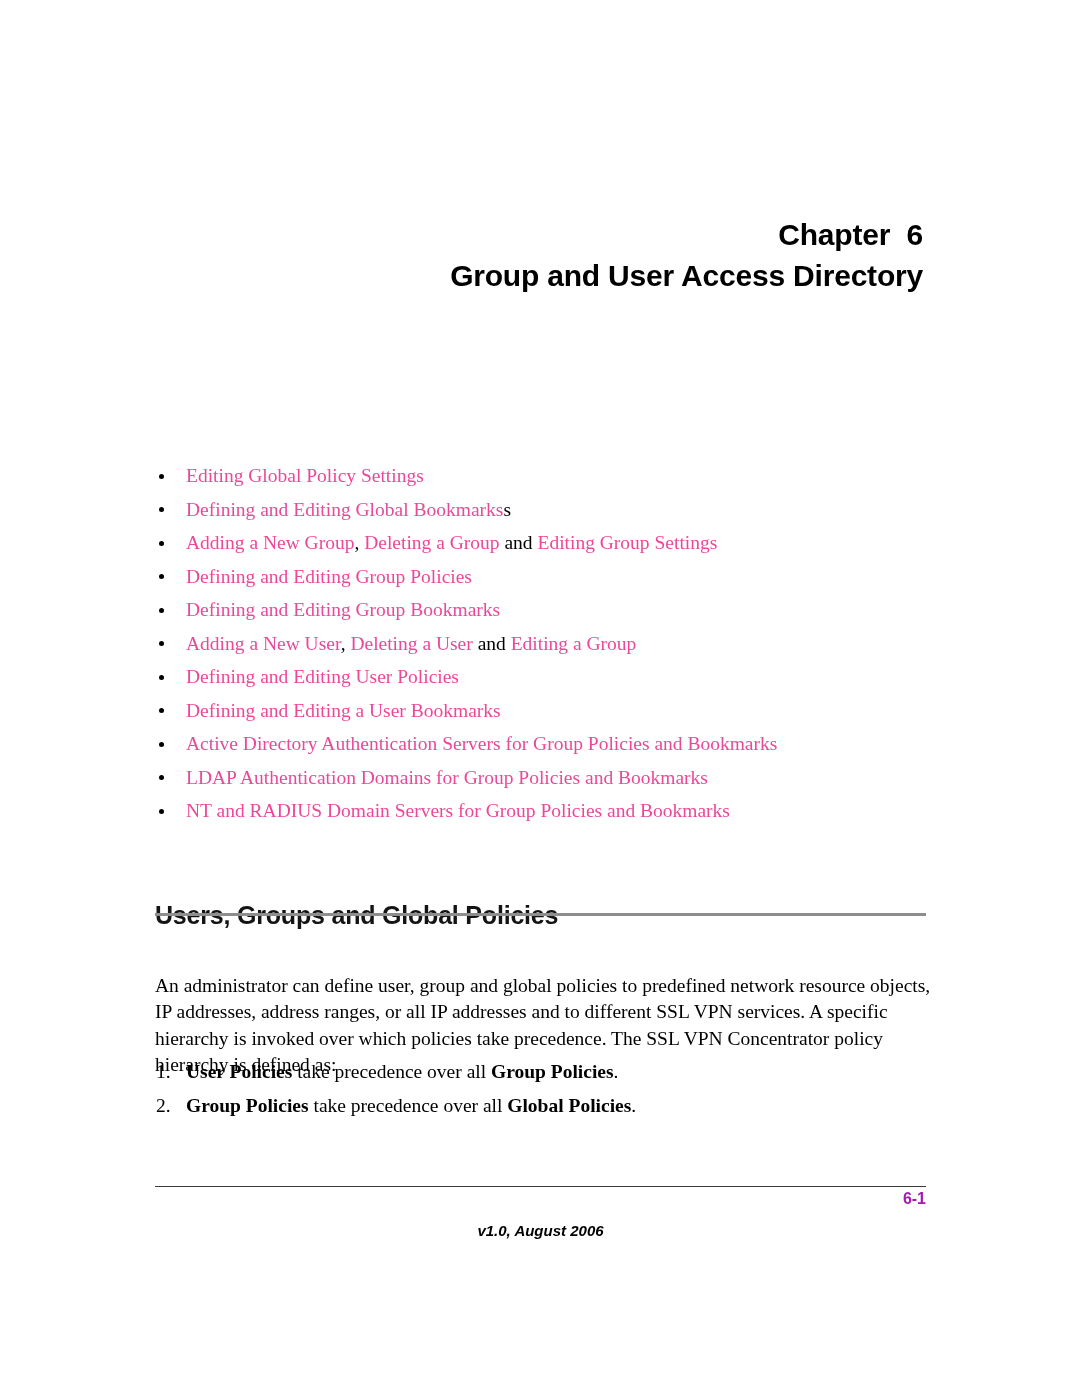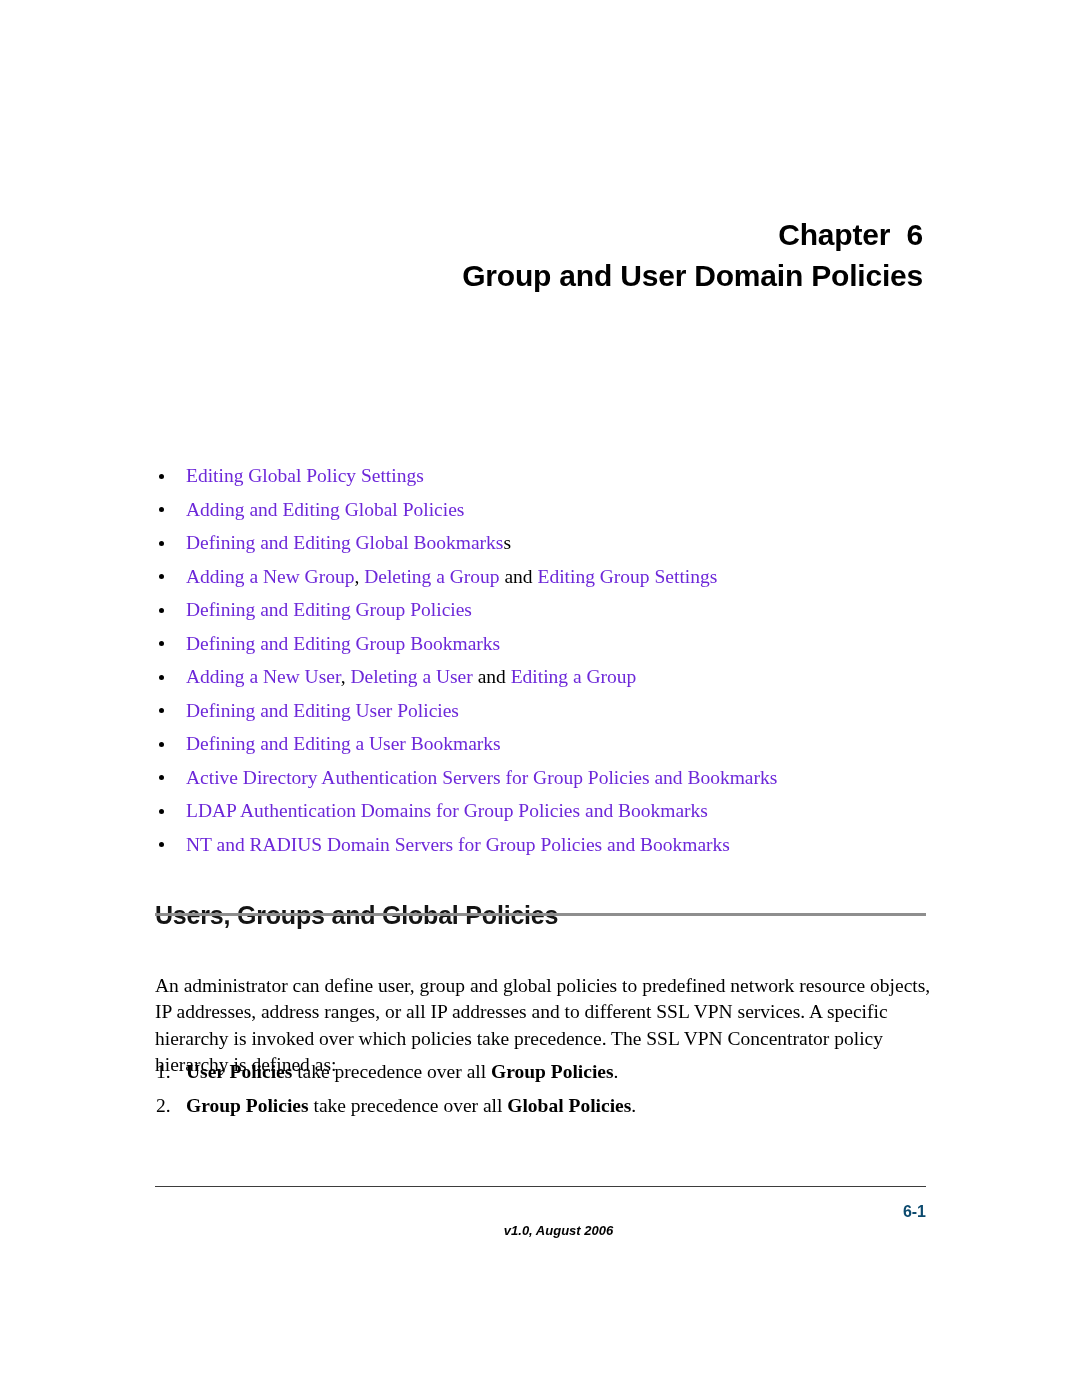--- a/index.html
+++ b/index.html
@@ -80,21 +80,21 @@
     position: absolute;
     left: 4px;
     top: 50%;
     width: 5px;
     height: 5px;
     margin-top: -2px;
     background: #000000;
     border-radius: 50%;
   }
   .link-blue {
-    color: #6d28d9;
+    color: #ec4899;
   }
   .plain-black {
     color: #000000;
   }
 
   
   .section-heading {
     position: absolute;
     left: 155px;
     top: 879px;
@@ -168,51 +168,49 @@
   .page-number {
     position: absolute;
     left: 726px;
     top: 1188px;
     width: 200px;
     text-align: right;
     font-family: "Liberation Sans", "DejaVu Sans", sans-serif;
     font-weight: bold;
     font-size: 16px;
     line-height: 22px;
-    color: #0c4a6e;
-    margin-top: 13px;
+    color: #a21caf;
   }
   .footer-version {
     position: absolute;
-    left: 173px;
+    left: 155px;
     top: 1219px;
     width: 771px;
     text-align: center;
     font-family: "Liberation Sans", "DejaVu Sans", sans-serif;
     font-weight: bold;
     font-style: italic;
-    font-size: 13px;
+    font-size: 15px;
     line-height: 24px;
     color: #000000;
   }
 </style>
 </head>
 <body>
 
 <div class="page">
 
   <div class="chapter-head">
     <div class="chapter-number-line">Chapter  6</div>
-    <div class="chapter-title-line">Group and User Domain Policies</div>
+    <div class="chapter-title-line">Group and User Access Directory</div>
   </div>
 
 
   <ul class="topic-list" id="topic-list">
       <li class="topic-item"><span class="bullet-dot"></span><span class="link-blue">Editing Global Policy Settings</span></li>
-      <li class="topic-item"><span class="bullet-dot"></span><span class="link-blue">Adding and Editing Global Policies</span></li>
       <li class="topic-item"><span class="bullet-dot"></span><span class="link-blue">Defining and Editing Global Bookmarks</span><span class="plain-black">s</span></li>
       <li class="topic-item"><span class="bullet-dot"></span><span class="link-blue">Adding a New Group</span><span class="plain-black">, </span><span class="link-blue">Deleting a Group</span><span class="plain-black"> and </span><span class="link-blue">Editing Group Settings</span></li>
       <li class="topic-item"><span class="bullet-dot"></span><span class="link-blue">Defining and Editing Group Policies</span></li>
       <li class="topic-item"><span class="bullet-dot"></span><span class="link-blue">Defining and Editing Group Bookmarks</span></li>
       <li class="topic-item"><span class="bullet-dot"></span><span class="link-blue">Adding a New User</span><span class="plain-black">, </span><span class="link-blue">Deleting a User</span><span class="plain-black"> and </span><span class="link-blue">Editing a Group</span></li>
       <li class="topic-item"><span class="bullet-dot"></span><span class="link-blue">Defining and Editing User Policies</span></li>
       <li class="topic-item"><span class="bullet-dot"></span><span class="link-blue">Defining and Editing a User Bookmarks</span></li>
       <li class="topic-item"><span class="bullet-dot"></span><span class="link-blue">Active Directory Authentication Servers for Group Policies and Bookmarks</span></li>
       <li class="topic-item"><span class="bullet-dot"></span><span class="link-blue">LDAP Authentication Domains for Group Policies and Bookmarks</span></li>
       <li class="topic-item"><span class="bullet-dot"></span><span class="link-blue">NT and RADIUS Domain Servers for Group Policies and Bookmarks</span></li>

